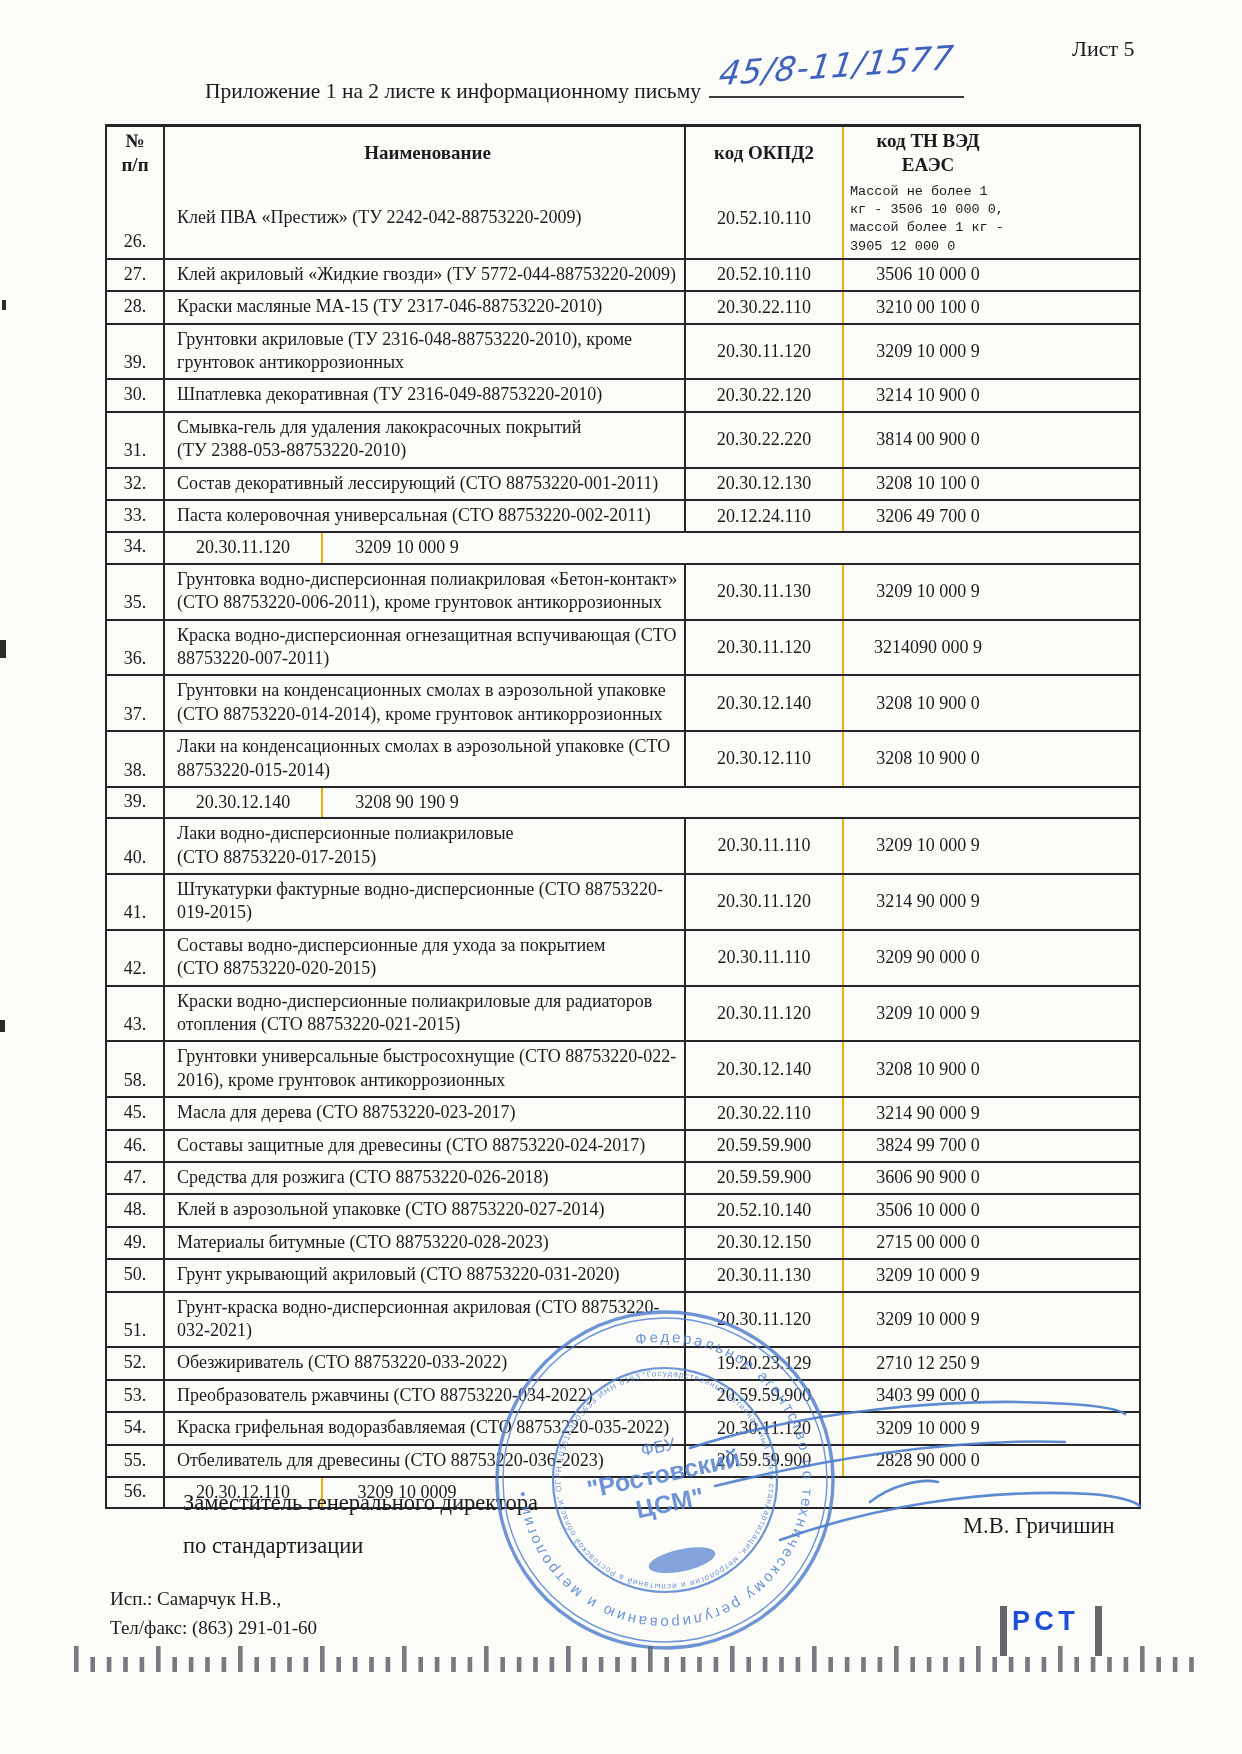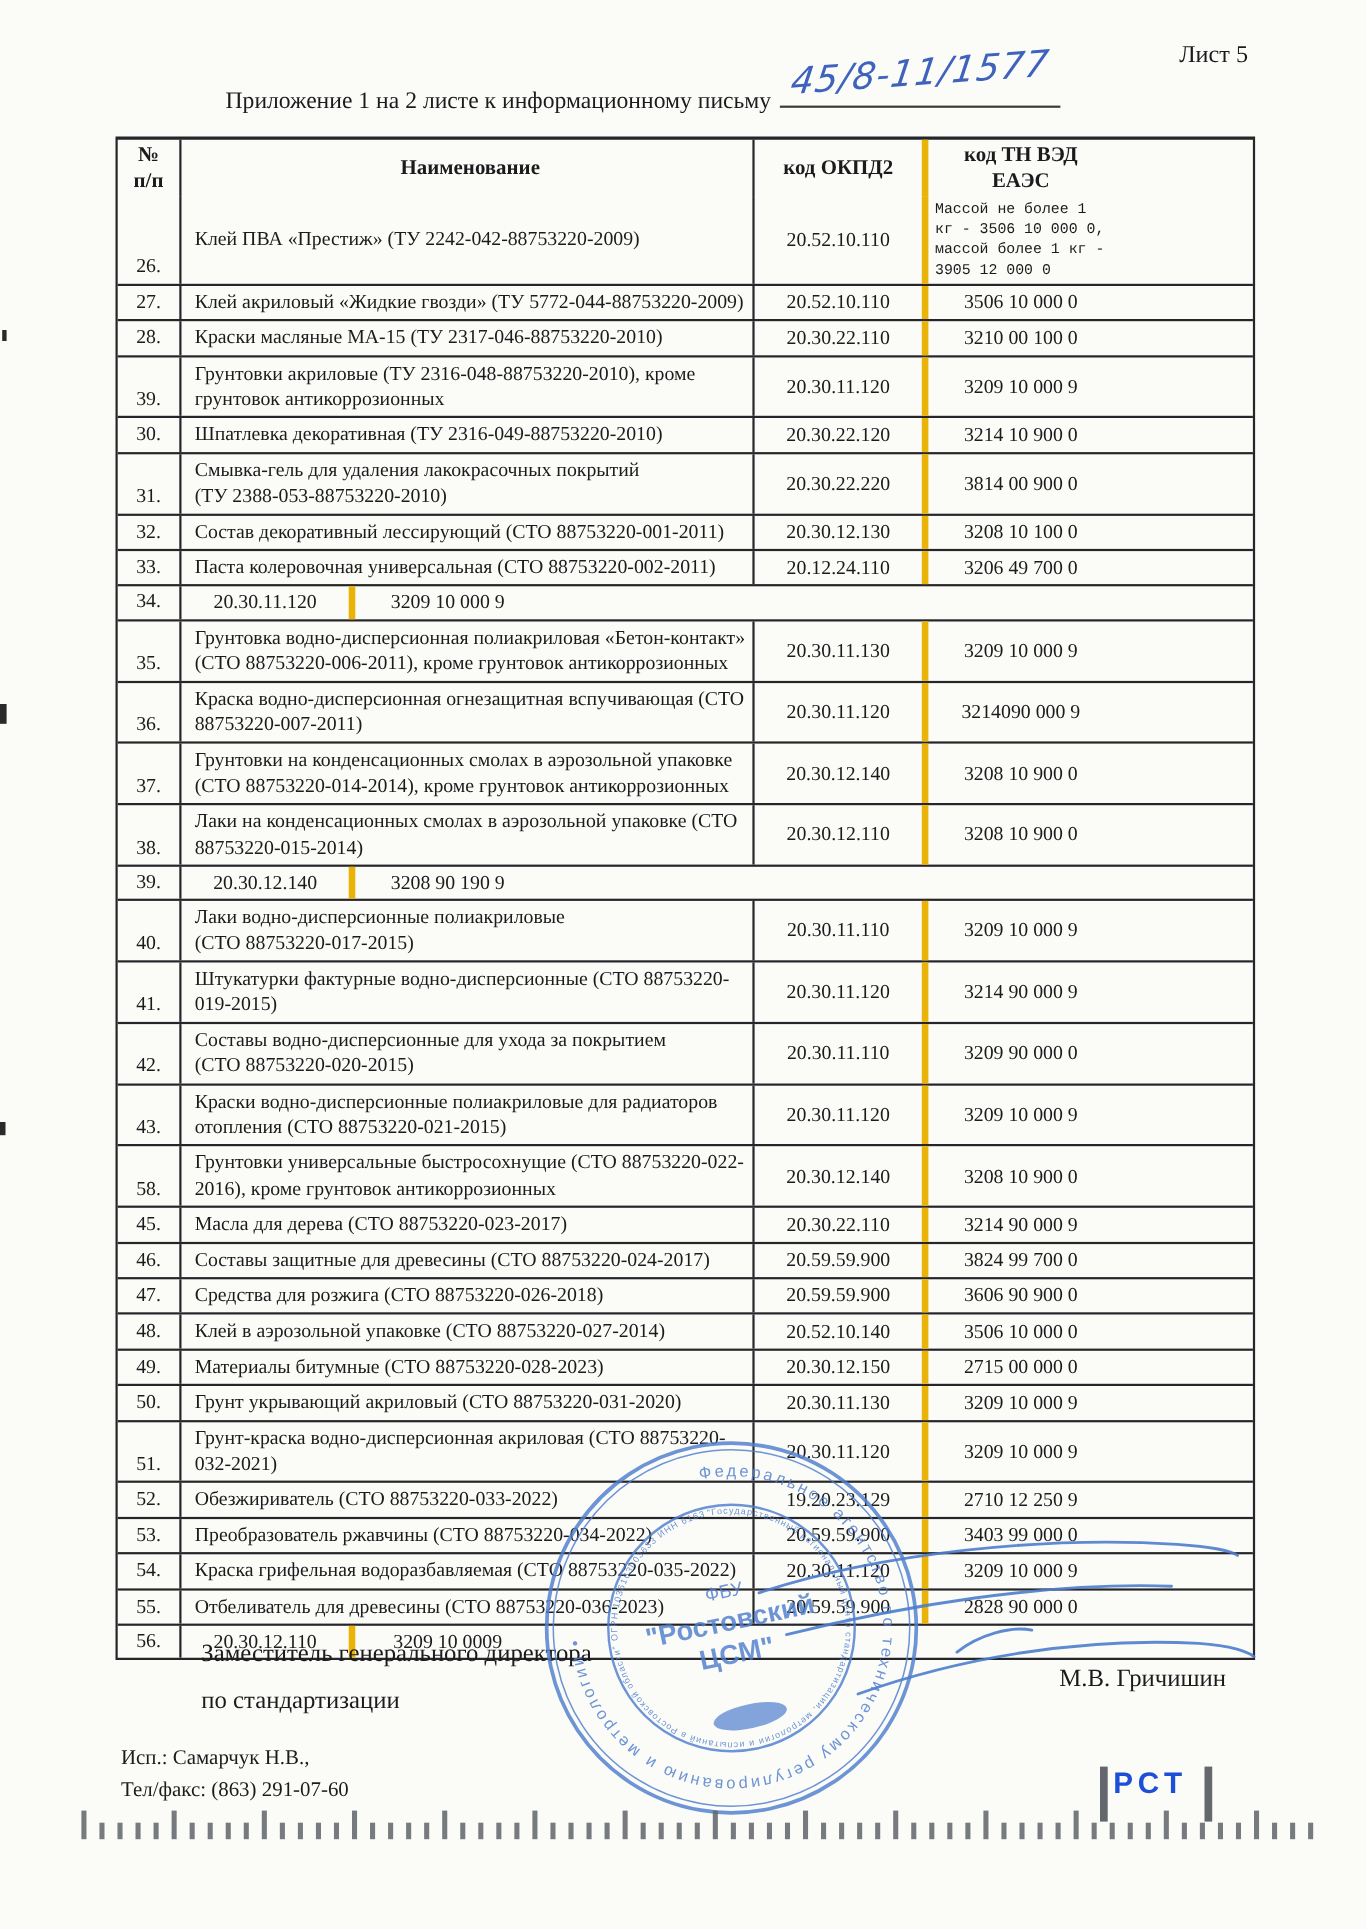--- a/index.html
+++ b/index.html
@@ -16,21 +16,21 @@
   
   .tbl{position:absolute;left:105px;top:124px;width:1032px;border:2.5px solid #26262a;
        border-top-width:3px;background:transparent;}
   .trow{display:flex;border-top:2px solid #26262a;}
   .trow:first-child{border-top:none;}
   .cell{box-sizing:border-box;font-size:18px;line-height:1.3;}
   .c-num{width:58px;border-right:2px solid #26262a;display:flex;align-items:flex-end;
          justify-content:center;padding:2px 2px 4px;}
   .c-name{width:521px;border-right:2px solid #26262a;display:flex;align-items:center;
           padding:3px 6px 4px 12px;white-space:pre-line;}
-  .c-okpd{width:158px;border-right:6px solid #eab308;display:flex;align-items:center;
+  .c-okpd{width:158px;border-right:2px solid #eab308;display:flex;align-items:center;
           justify-content:center;padding:2px 4px;}
   .c-tn{width:168px;display:flex;align-items:center;justify-content:center;
         padding:2px 6px;text-align:center;white-space:pre-line;}
   .c-tn.note{font-size:13.5px;line-height:1.35;text-align:left;justify-content:flex-start;
              align-items:flex-start;padding-top:4px;font-family:Liberation Mono, monospace;}
   .thead .cell{font-weight:bold;align-items:center;justify-content:center;text-align:center;
                font-size:19px;line-height:1.25;}
   .thead .c-num{padding-bottom:2px;}
   .thead{min-height:52px;}
   
@@ -271,21 +271,21 @@
         </div>
       </div>
   </div>
 
   <div class="position-title" style="white-space:pre-line">Заместитель генерального директора
 по стандартизации</div>
 
   <div class="signer-name">М.В. Гричишин</div>
 
   <div class="executor" style="white-space:pre-line">Исп.: Самарчук Н.В.,
-Тел/факс: (863) 291-07-60</div>
+Тел/факс: (863) 291-01-60</div>
 
   <div class="stampwrap">
     <svg width="346" height="360" viewBox="0 0 346 360">
       <defs>
         <path id="arcOuter" d="M173 42 a138 138 0 1 1 -0.01 0"></path>
         <path id="arcInner" d="M173 76 a104 104 0 1 1 -0.01 0"></path>
       </defs>
       <g stroke="#4e7ece" fill="none">
         <circle cx="173" cy="180" r="168" stroke-width="3.4"></circle>
         <circle cx="173" cy="180" r="162" stroke-width="1.4"></circle>

